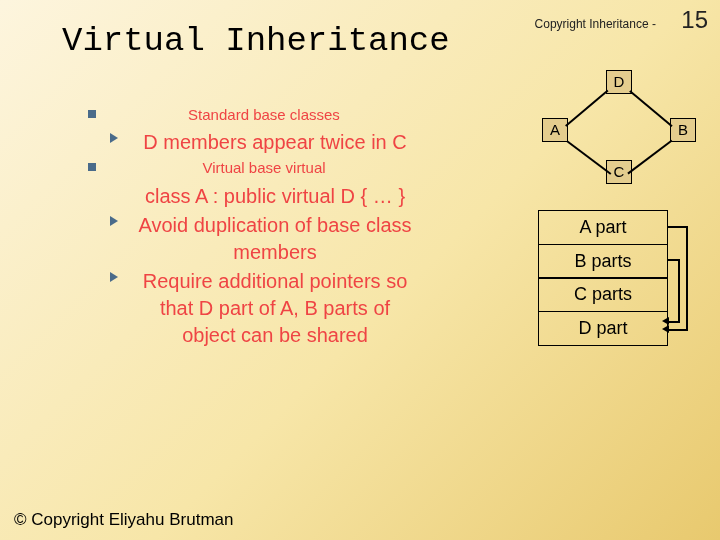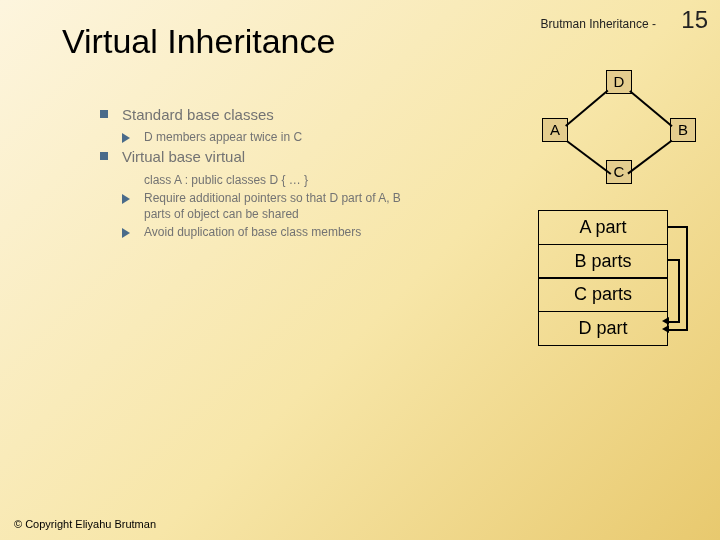--- a/index.html
+++ b/index.html
@@ -10,33 +10,33 @@
     background:linear-gradient(135deg,#fdf5de 0%,#f7e6a8 55%,#e8c96e 100%);
     overflow:hidden;
   }
   .header-top{
     position:absolute;top:6px;right:12px;
     font-size:12px;color:#222;
   }
   .header-top .num{font-size:24px;margin-left:22px}
   .title{
     position:absolute;top:22px;left:62px;
-    font-family:Liberation Sans, sans-serif;
+    font-family:Liberation Mono, monospace;
     font-size:34px;color:#000;
   }
   .content{
-    position:absolute;top:105px;left:100px;width:330px;
-    font-size:15px;color:#737373;line-height:1.35;
+    position:absolute;top:105px;left:88px;width:330px;
+    font-size:15px;color:#ef4444;line-height:1.35;text-align:center;
   }
   .lvl1{margin:0 0 4px 0;position:relative;padding-left:22px}
   .lvl1::before{
     content:"";position:absolute;left:0;top:5px;
     width:8px;height:8px;background:#4a6b8a;
   }
-  .lvl2{margin:2px 0 2px 0;position:relative;padding-left:44px;font-size:12px}
+  .lvl2{margin:2px 0 2px 0;position:relative;padding-left:44px;font-size:20px}
   .lvl2::before{
     content:"";position:absolute;left:22px;top:4px;
     width:0;height:0;border-left:8px solid #4a6b8a;
     border-top:5px solid transparent;border-bottom:5px solid transparent;
   }
   .lvl2.plain::before{display:none}
   .diagram{position:absolute;top:70px;left:460px;width:240px;height:310px}
   .dnode{
     position:absolute;width:24px;height:22px;line-height:22px;text-align:center;
     background:#e4cd8e;border:1.5px solid #000;font-size:15px;
@@ -54,40 +54,40 @@
   }
   .part:first-child{margin-top:0}
   .arrow{position:absolute}
   .arrow .shaft{position:absolute;background:#000}
   .arrow .head{
     position:absolute;width:0;height:0;
     border-right:7px solid #000;border-top:4px solid transparent;border-bottom:4px solid transparent;
   }
   .footer{
     position:absolute;bottom:10px;left:14px;
-    font-size:11px;color:#000;
+    font-size:17px;color:#000;
   }
 </style>
 </head>
 <body>
 
 <div class="header-top">
-  <span>Brutman Inheritance -</span>
+  <span>Copyright Inheritance -</span>
   <span class="num">15</span>
 </div>
 
 <div class="title">Virtual Inheritance</div>
 
 <div class="content">
   <div class="lvl1">Standard base classes</div>
   <div class="lvl2">D members appear twice in C</div>
   <div class="lvl1">Virtual base virtual</div>
-  <div class="lvl2 plain">class A : public classes D { … }</div>
+  <div class="lvl2 plain">class A : public virtual D { … }</div>
+  <div class="lvl2">Avoid duplication of base class members</div>
   <div class="lvl2">Require additional pointers so that D part of A, B parts of object can be shared</div>
-  <div class="lvl2">Avoid duplication of base class members</div>
 </div>
 
 <div class="diagram">
   <div class="dnode nD">D</div>
   <div class="dnode nA">A</div>
   <div class="dnode nB">B</div>
   <div class="dnode nC">C</div>
   <div class="edge" style="left:148px;top:20px;width:55px;transform:rotate(140deg)"></div>
   <div class="edge" style="left:170px;top:20px;width:55px;transform:rotate(40deg)"></div>
   <div class="edge" style="left:107px;top:70px;width:55px;transform:rotate(37deg)"></div>

